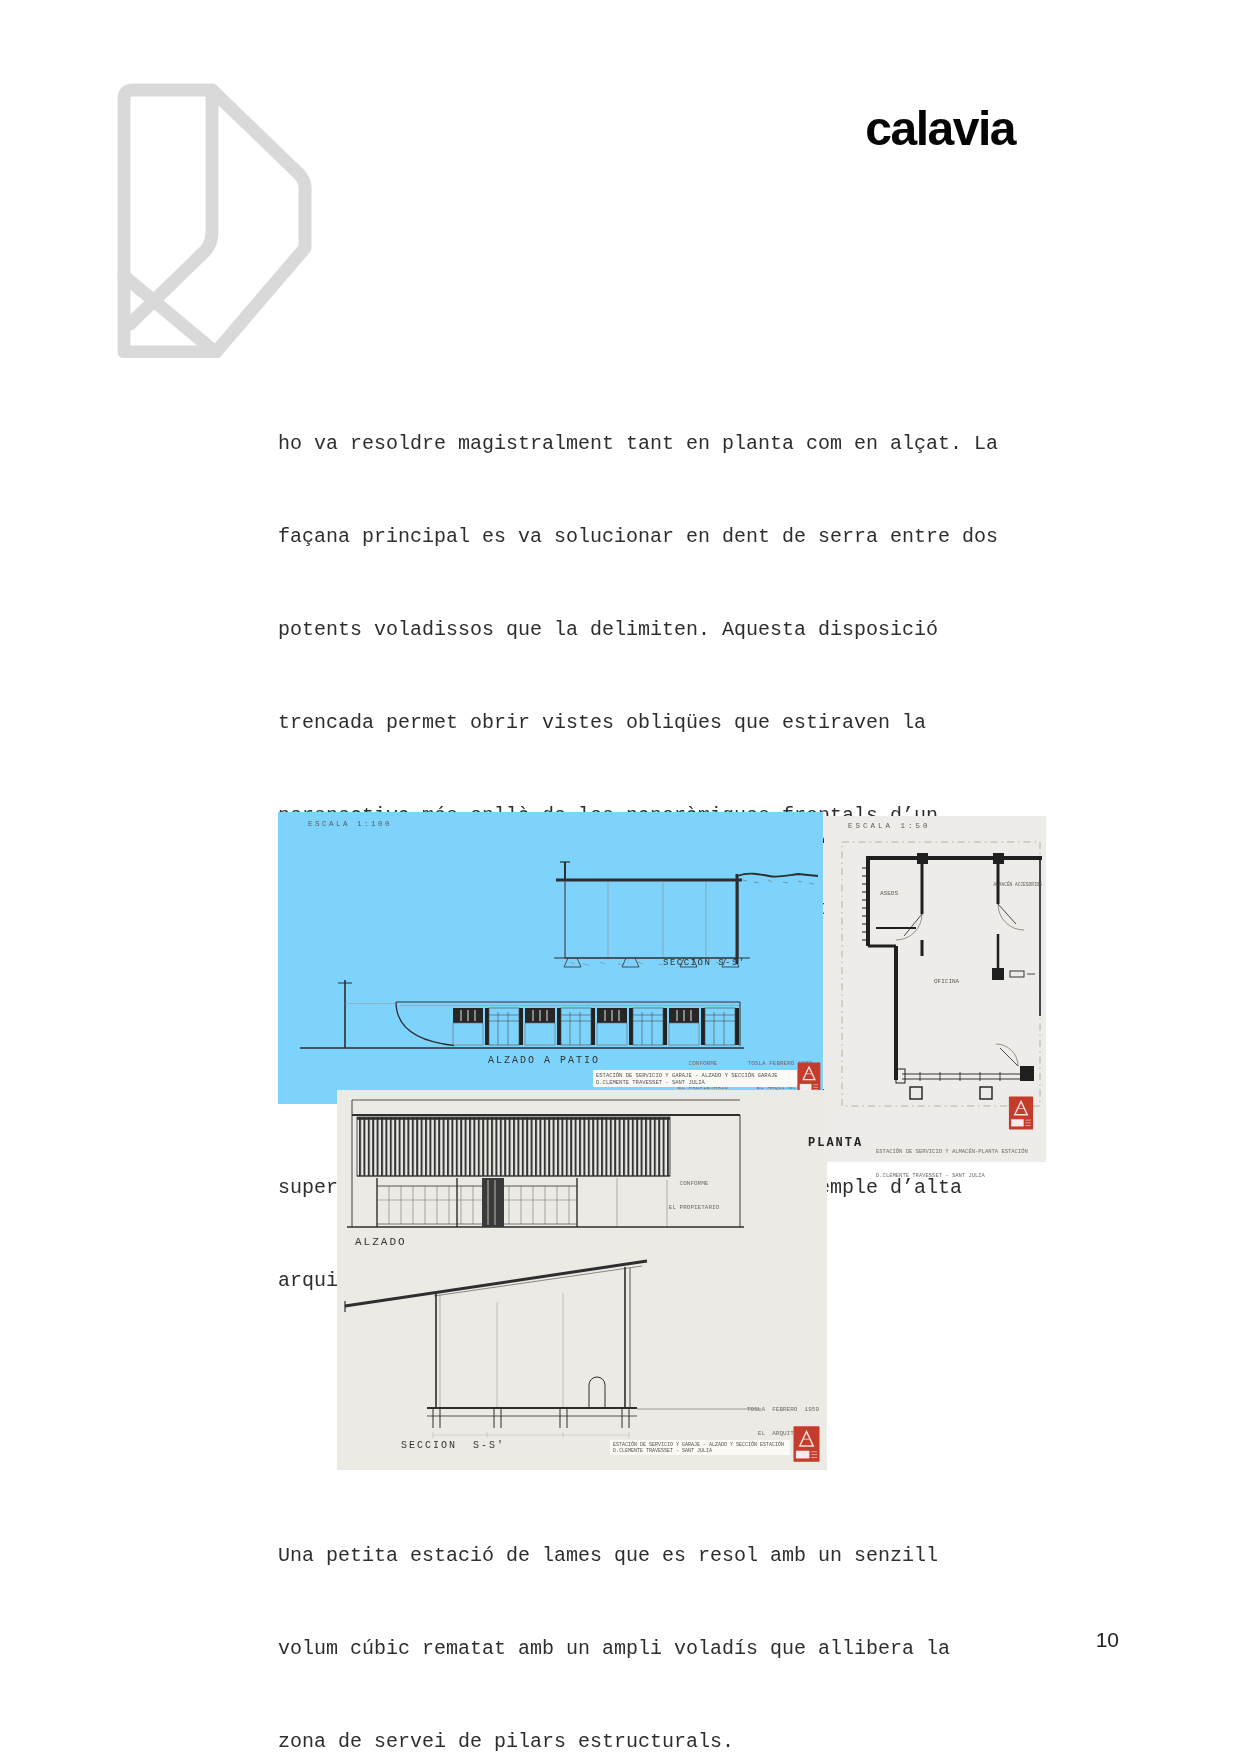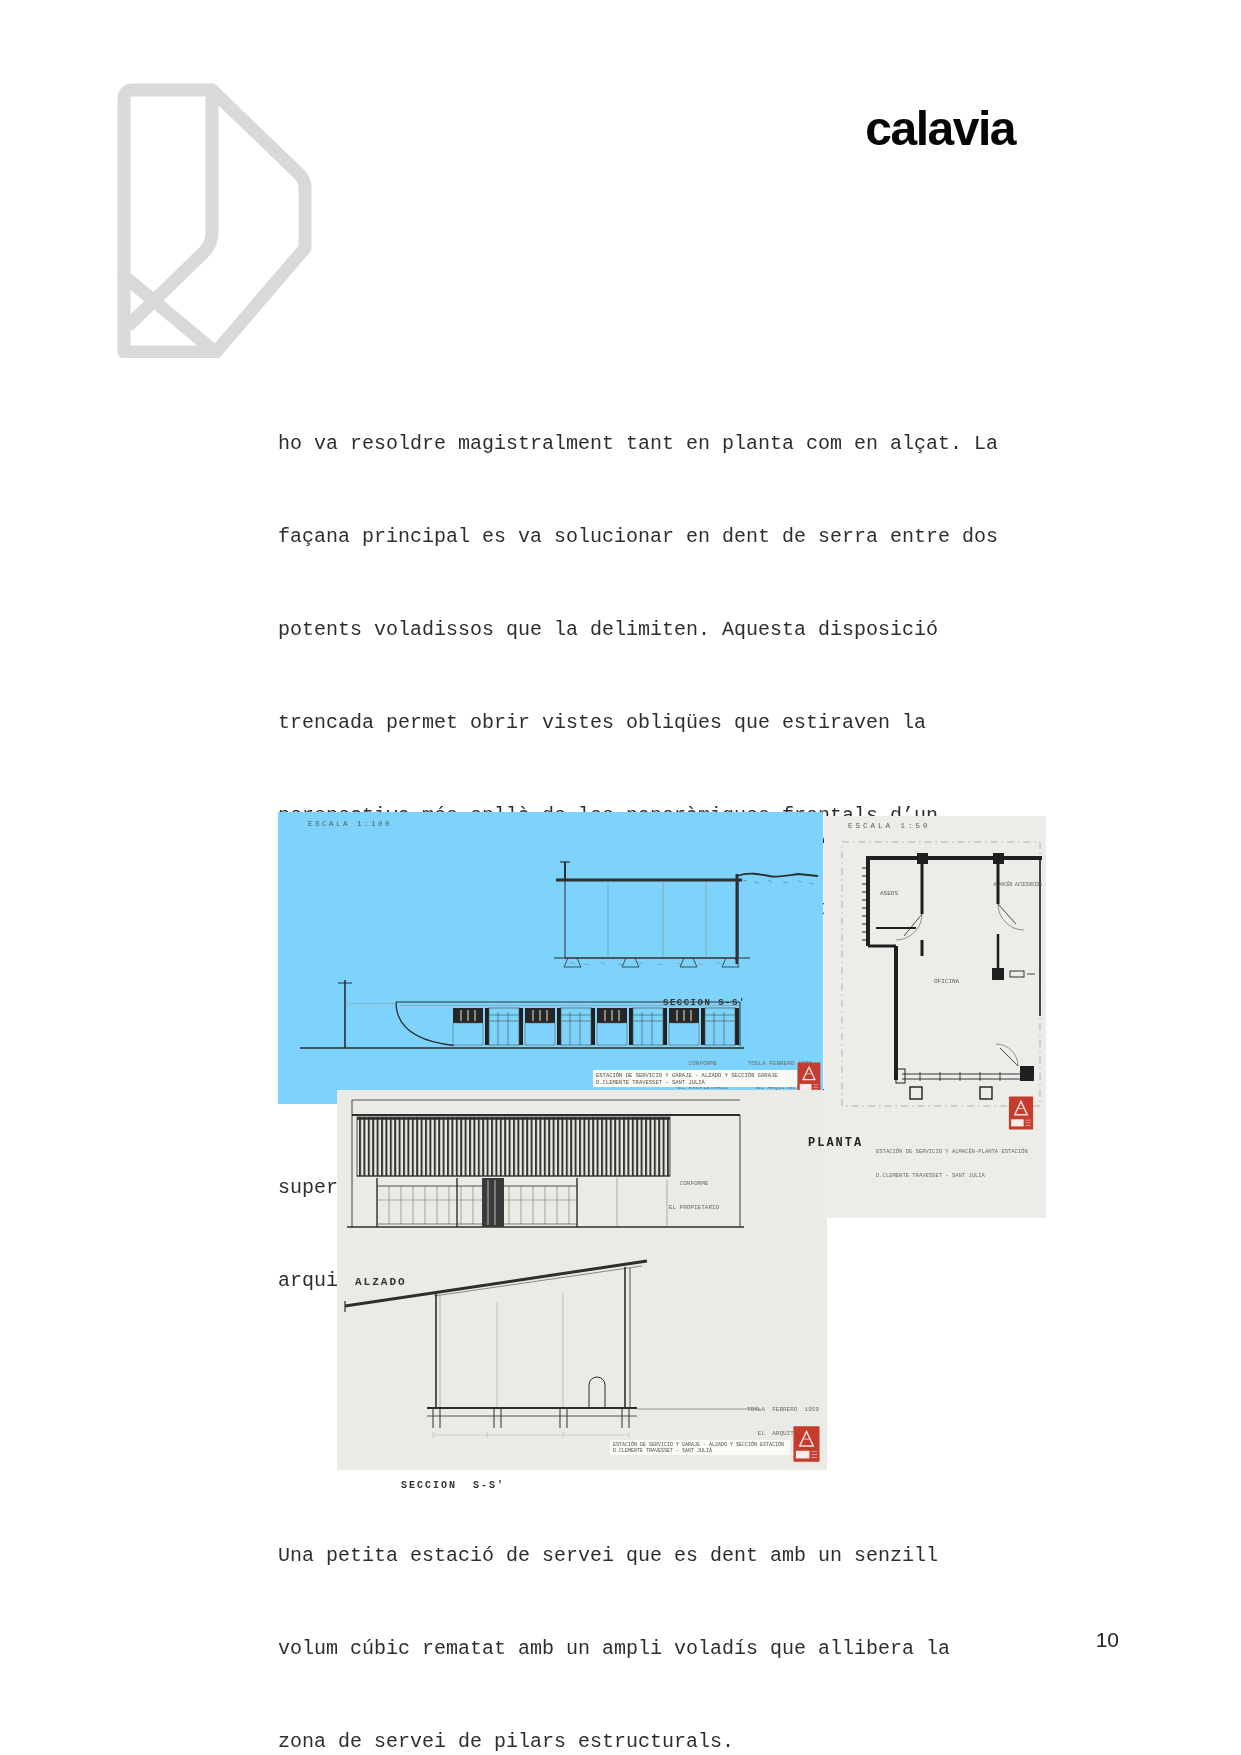--- a/index.html
+++ b/index.html
@@ -18,26 +18,26 @@
   
   .mono { font-family:"Liberation Mono", monospace; color:#2e2e2e; white-space:pre; }
   .intro { position:absolute; left:278px; top:366px; font-size:20px; line-height:31px; }
   .closing { position:absolute; left:278px; top:1478px; font-size:20px; line-height:31px; }
   .heading { position:absolute; left:278px; top:748px; font-size:20px; line-height:36px; font-weight:bold; color:#1b1b1b; }
 
   
   .panel { position:absolute; }
   .panel svg.draw { position:absolute; left:0; top:0; }
   .panel-a { left:278px; top:812px; width:545px; height:292px; background:#7dd3fc; }
-  .panel-b { left:824px; top:816px; width:222px; height:402px; background:#edece8; }
+  .panel-b { left:824px; top:816px; width:222px; height:346px; background:#edece8; }
   .panel-c { left:337px; top:1090px; width:490px; height:380px; background:#eceae5; }
 
   .dlabel { position:absolute; font-family:"Liberation Mono", monospace; color:#33332f; white-space:pre; }
   .scale-lbl { font-size:7.5px; letter-spacing:2.5px; color:#5a5a54; }
-  .big-lbl { font-weight:bold;margin-top:40px; }
+  .big-lbl { font-weight:normal; }
   .micro { position:absolute; font-family:"Liberation Mono", monospace; font-size:6px; line-height:8px;
            color:#6e6e66; text-align:center; white-space:pre; }
   .caption-strip { position:absolute; background:#fbfaf7; padding:2px 3px 1px 3px; }
   .caption-strip div { font-family:"Liberation Mono", monospace; color:#55554e; white-space:pre; }
 
   .stamp { position:absolute; }
 
   .planta-lbl { position:absolute; left:788px; top:1136px; font-family:"Liberation Mono", monospace;
     font-weight:bold; font-size:12px; letter-spacing:2px; color:#222;padding-left:20px; }
 
@@ -290,20 +290,20 @@
       <path d="M14,6 L21,21 H7 Z" fill="none" stroke="rgba(255,255,255,0.85)" stroke-width="1.6"></path>
       <path d="M11,14 h6" stroke="rgba(255,255,255,0.7)" stroke-width="1"></path>
       <rect x="3" y="26" width="14" height="8" fill="rgba(255,255,255,0.9)"></rect>
       <path d="M19,27 h6 M19,30 h6 M19,33 h6" stroke="rgba(255,255,255,0.55)" stroke-width="1"></path>
     </svg>
   </div>
 
   <div class="planta-lbl">PLANTA</div>
 
   <div class="closing mono">
-    <div>Una petita estació de servei que es dent amb un senzill</div>
+    <div>Una petita estació de lames que es resol amb un senzill</div>
     <div>volum cúbic rematat amb un ampli voladís que allibera la</div>
     <div>zona de servei de pilars estructurals.</div>
   </div>
 
   <div class="page-number">10</div>
 
 </div>
 
 </body></html>

